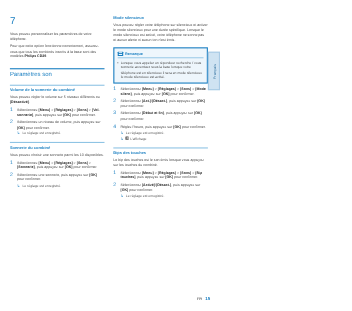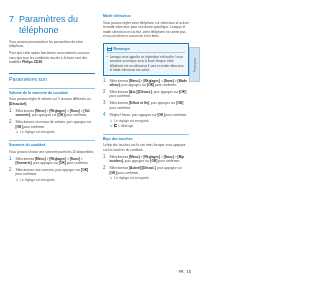--- a/index.html
+++ b/index.html
@@ -76,21 +76,20 @@
 </style>
 </head>
 <body>
 
 <div class="page">
 
   <div class="col col-left">
 
     <div class="chapter">
       <div class="chapter-num">7</div>
-      <div class="chapter-title">Paramètres du téléphone</div>
     </div>
 
     <div class="para">Vous pouvez personnaliser les paramètres de votre téléphone.</div>
     <div class="para tight"><span>Pour que cette option fonctionne correctement, assurez-vous que tous les combinés inscrits à la base sont des modèles </span><span class="b">Philips CD29</span>.</div>
 
     <div class="sect">
       <div class="sect-title">Paramètres son</div>
     </div>
 
     <div class="sub">

